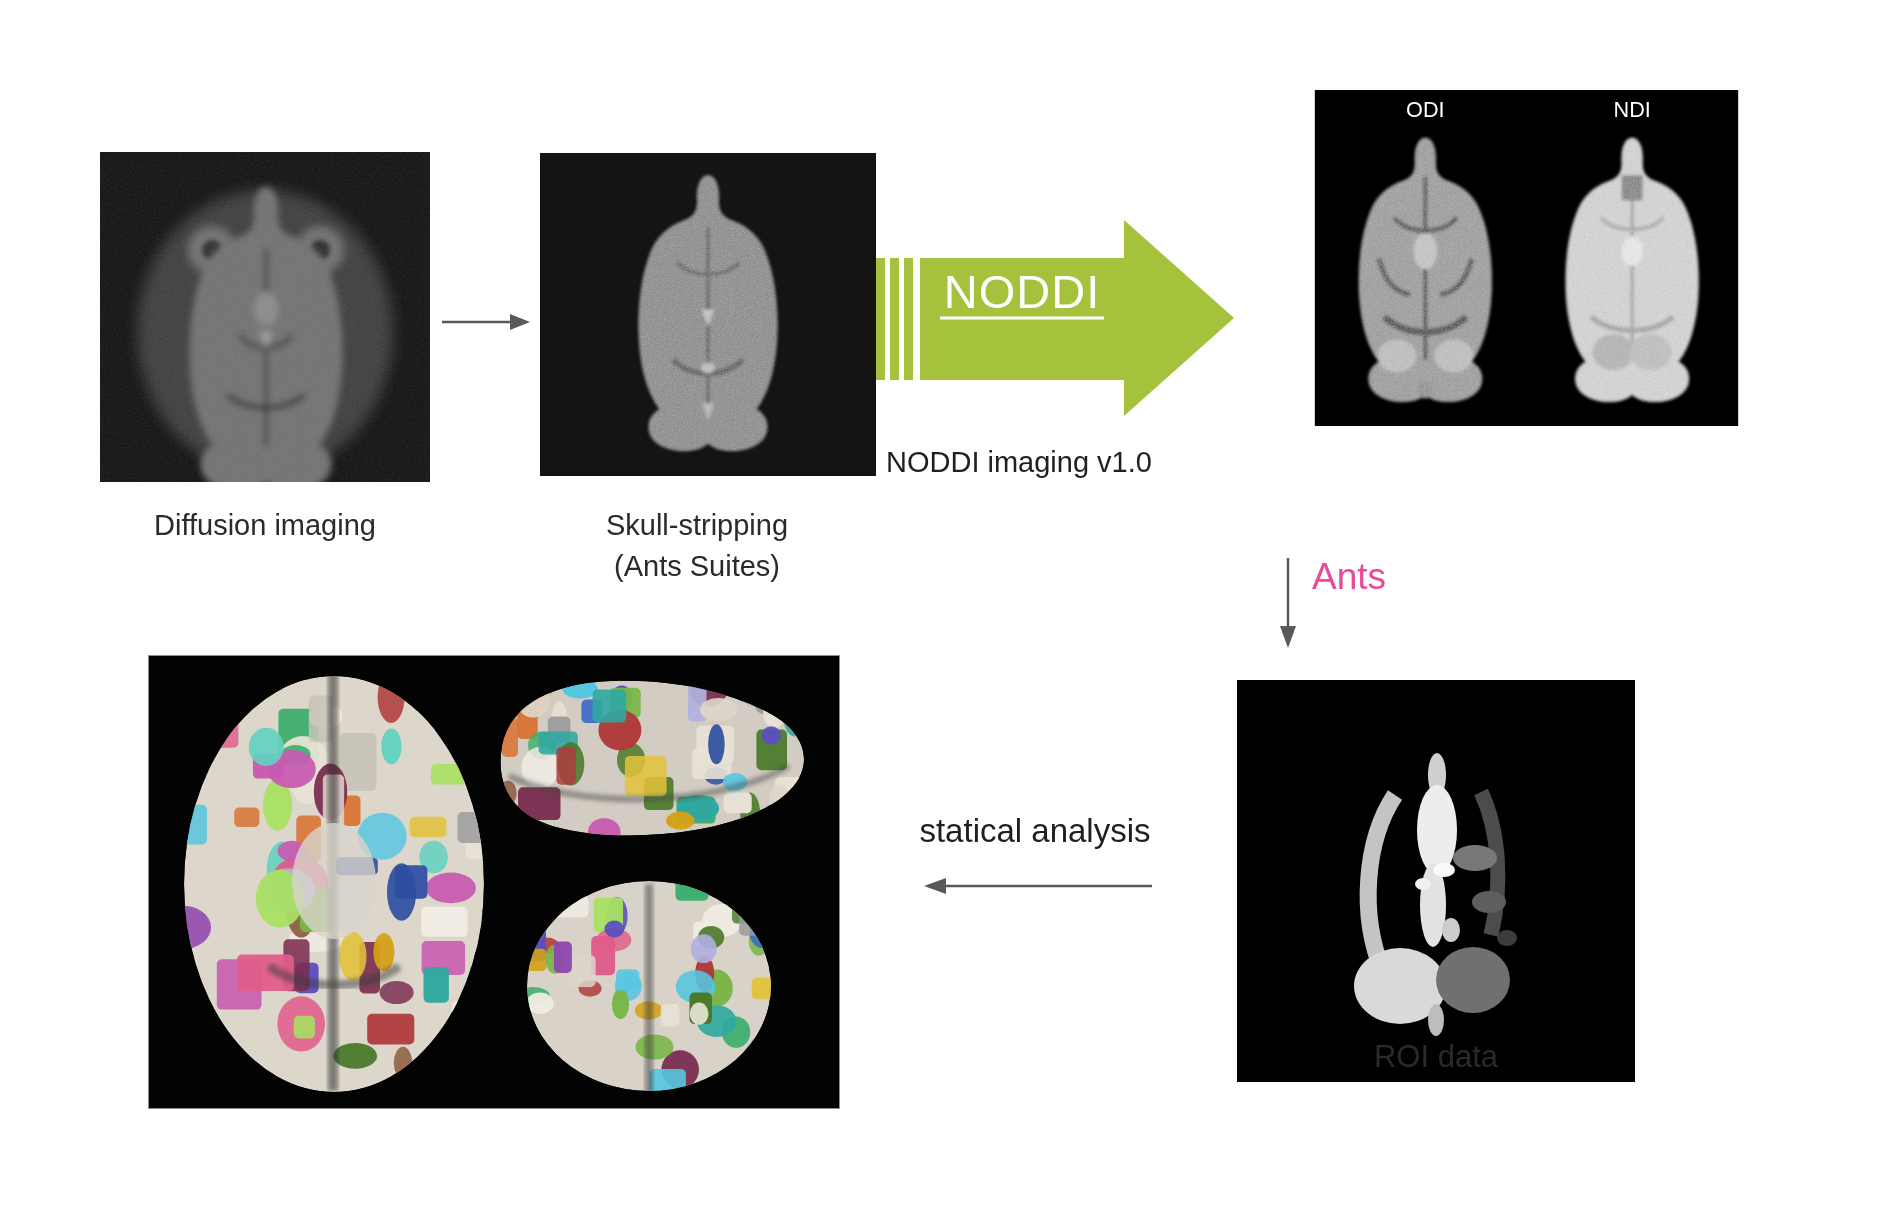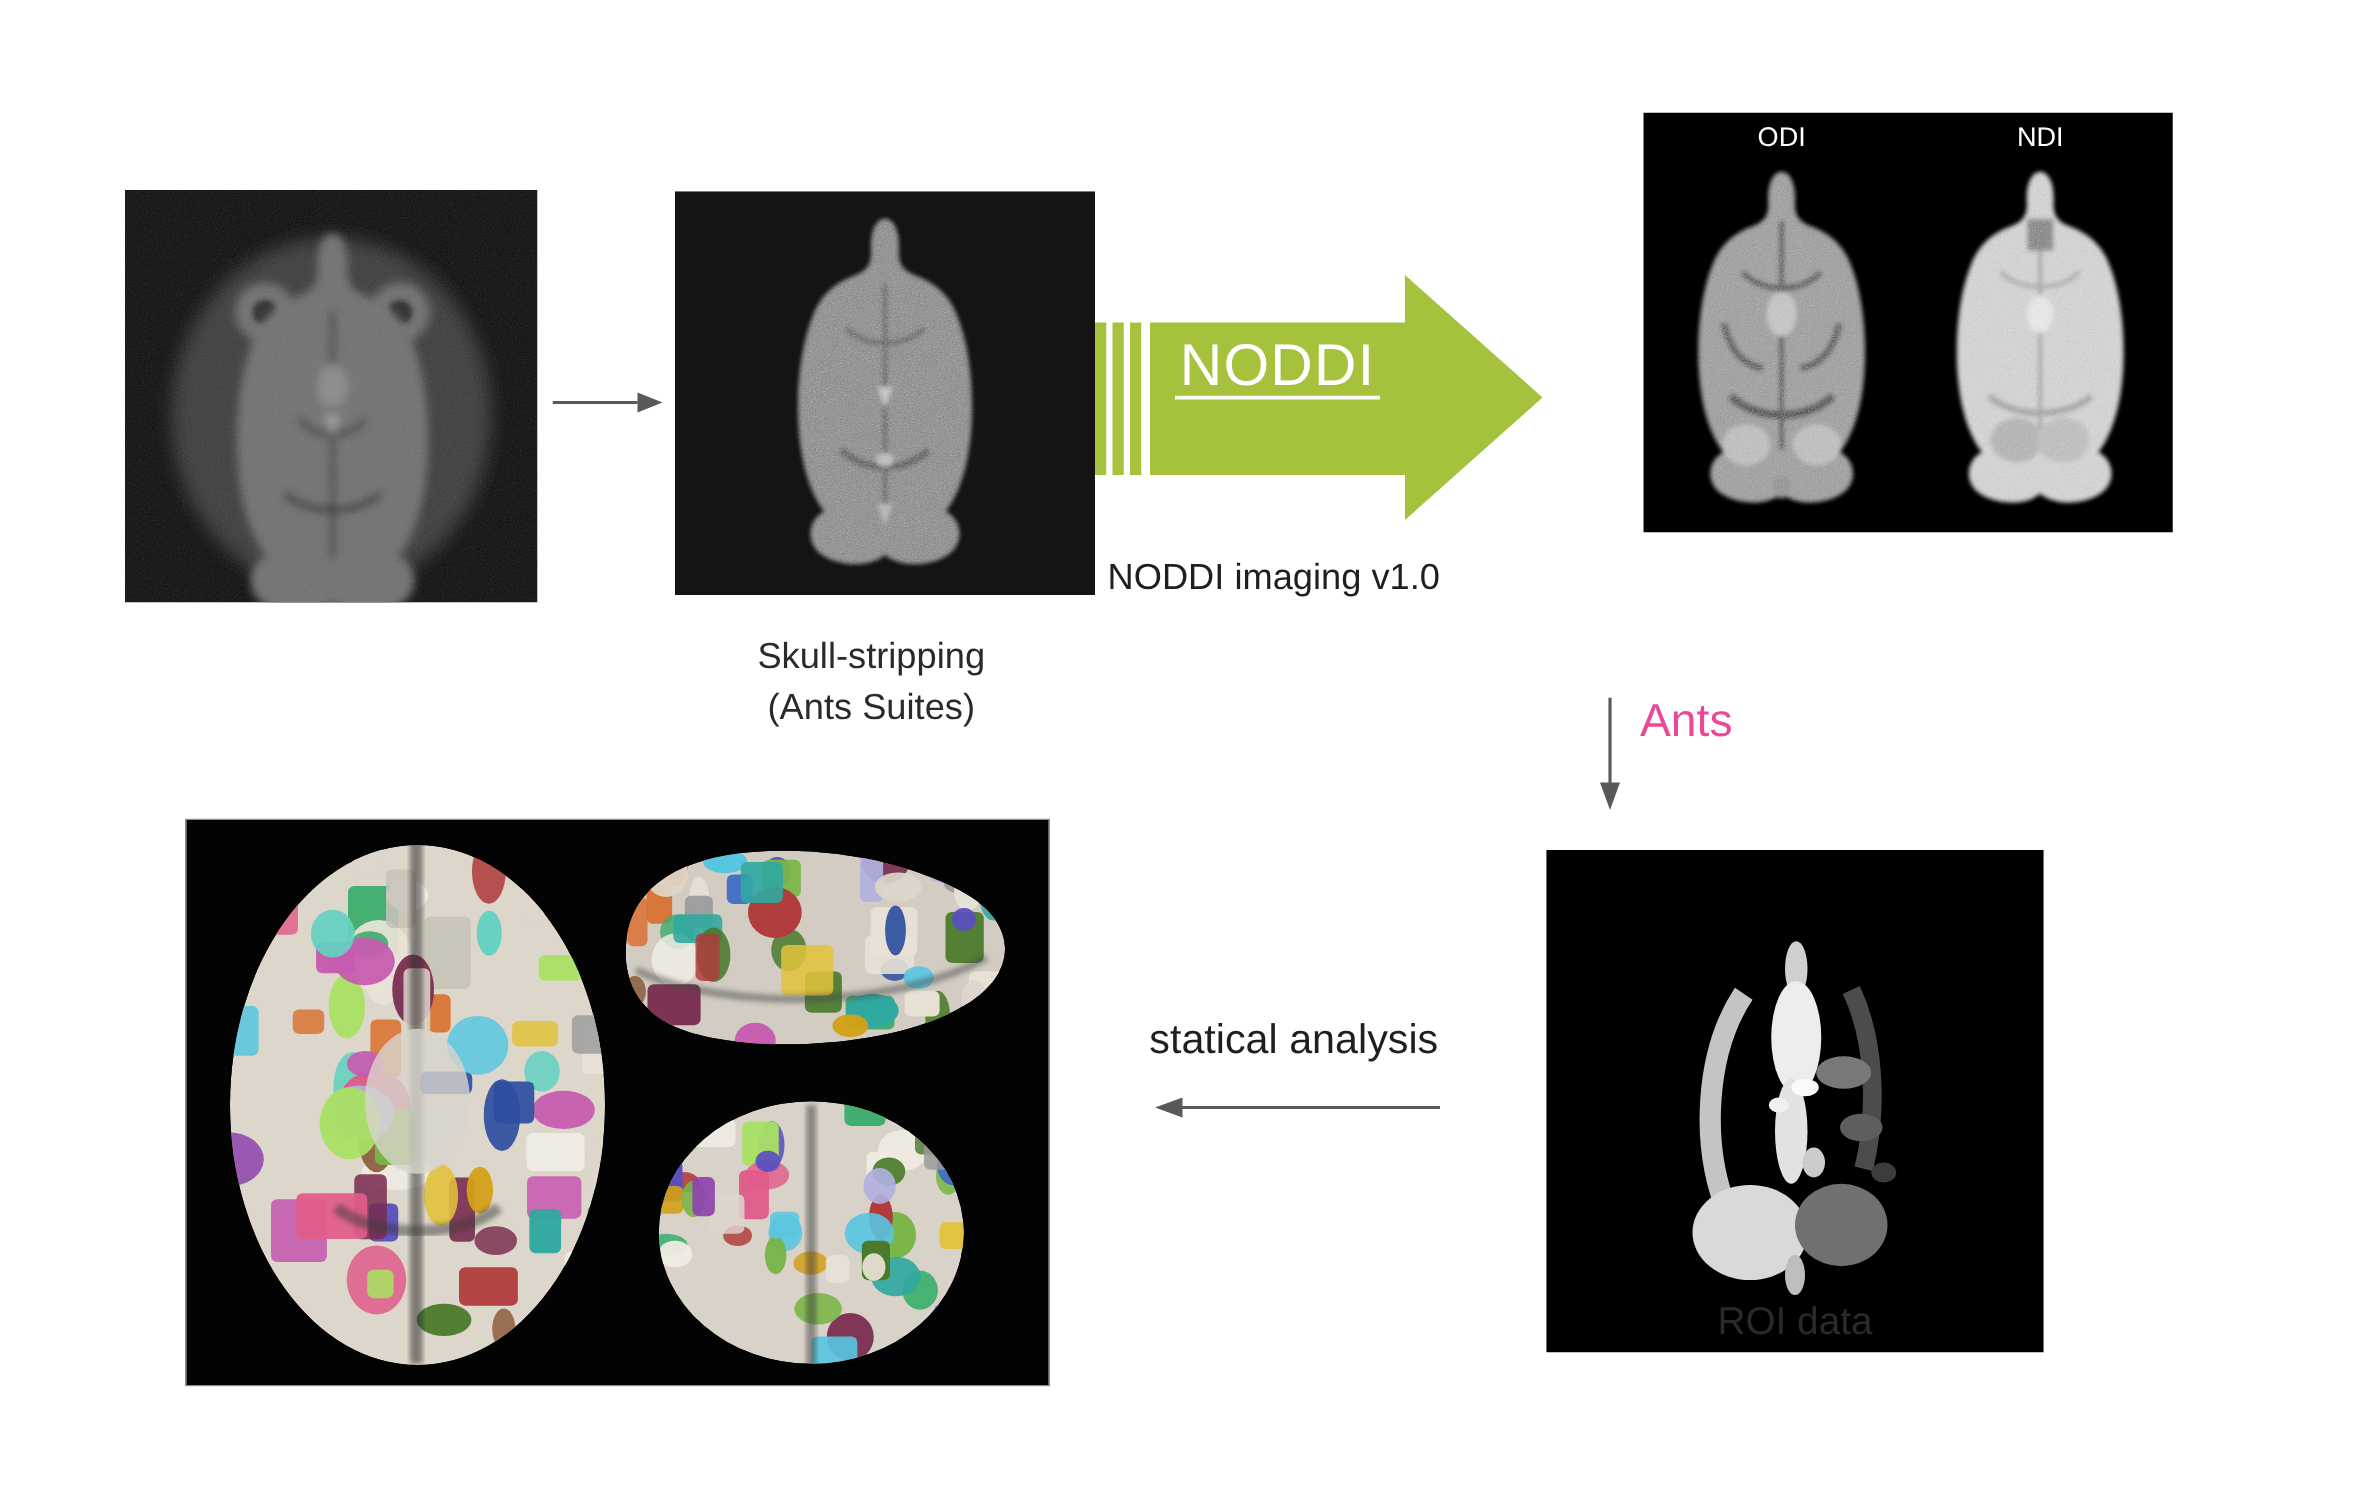--- a/index.html
+++ b/index.html
@@ -71,20 +71,21 @@
         <use href="#brainTop" fill="#6f6f6f"></use>
         <line x1="100" y1="80" x2="100" y2="310" stroke="#2e2e2e" stroke-width="4"></line>
         <path d="M70,180 C80,200 120,200 130,180" stroke="#383838" stroke-width="5" fill="none"></path>
         <path d="M55,250 C80,270 120,270 145,250" stroke="#333333" stroke-width="6" fill="none"></path>
         <path d="M92,175 L100,198 L108,175 Z" fill="#9a9a9a"></path>
         <ellipse cx="100" cy="150" rx="14" ry="20" fill="#8a8a8a"></ellipse>
       </g>
       <rect width="330" height="330" filter="url(#noiseOnly)" opacity="0.45"></rect>
     </svg>
   </figure>
+  <div class="caption" style="left:100px;top:505px;width:330px">Diffusion imaging</div>
 
   <svg class="abs" style="left:442px;top:306px" width="90" height="32">
     <line x1="0" y1="16" x2="68" y2="16" stroke="#595959" stroke-width="2.5"></line>
     <polygon points="68,8 68,24 88,16" fill="#595959"></polygon>
   </svg>
 
   <figure class="panel" style="left:540px;top:153px;width:336px;height:323px">
     <svg viewBox="0 0 336 323">
       <rect width="336" height="323" fill="#141414"></rect>
       <g filter="url(#grainTex)">

